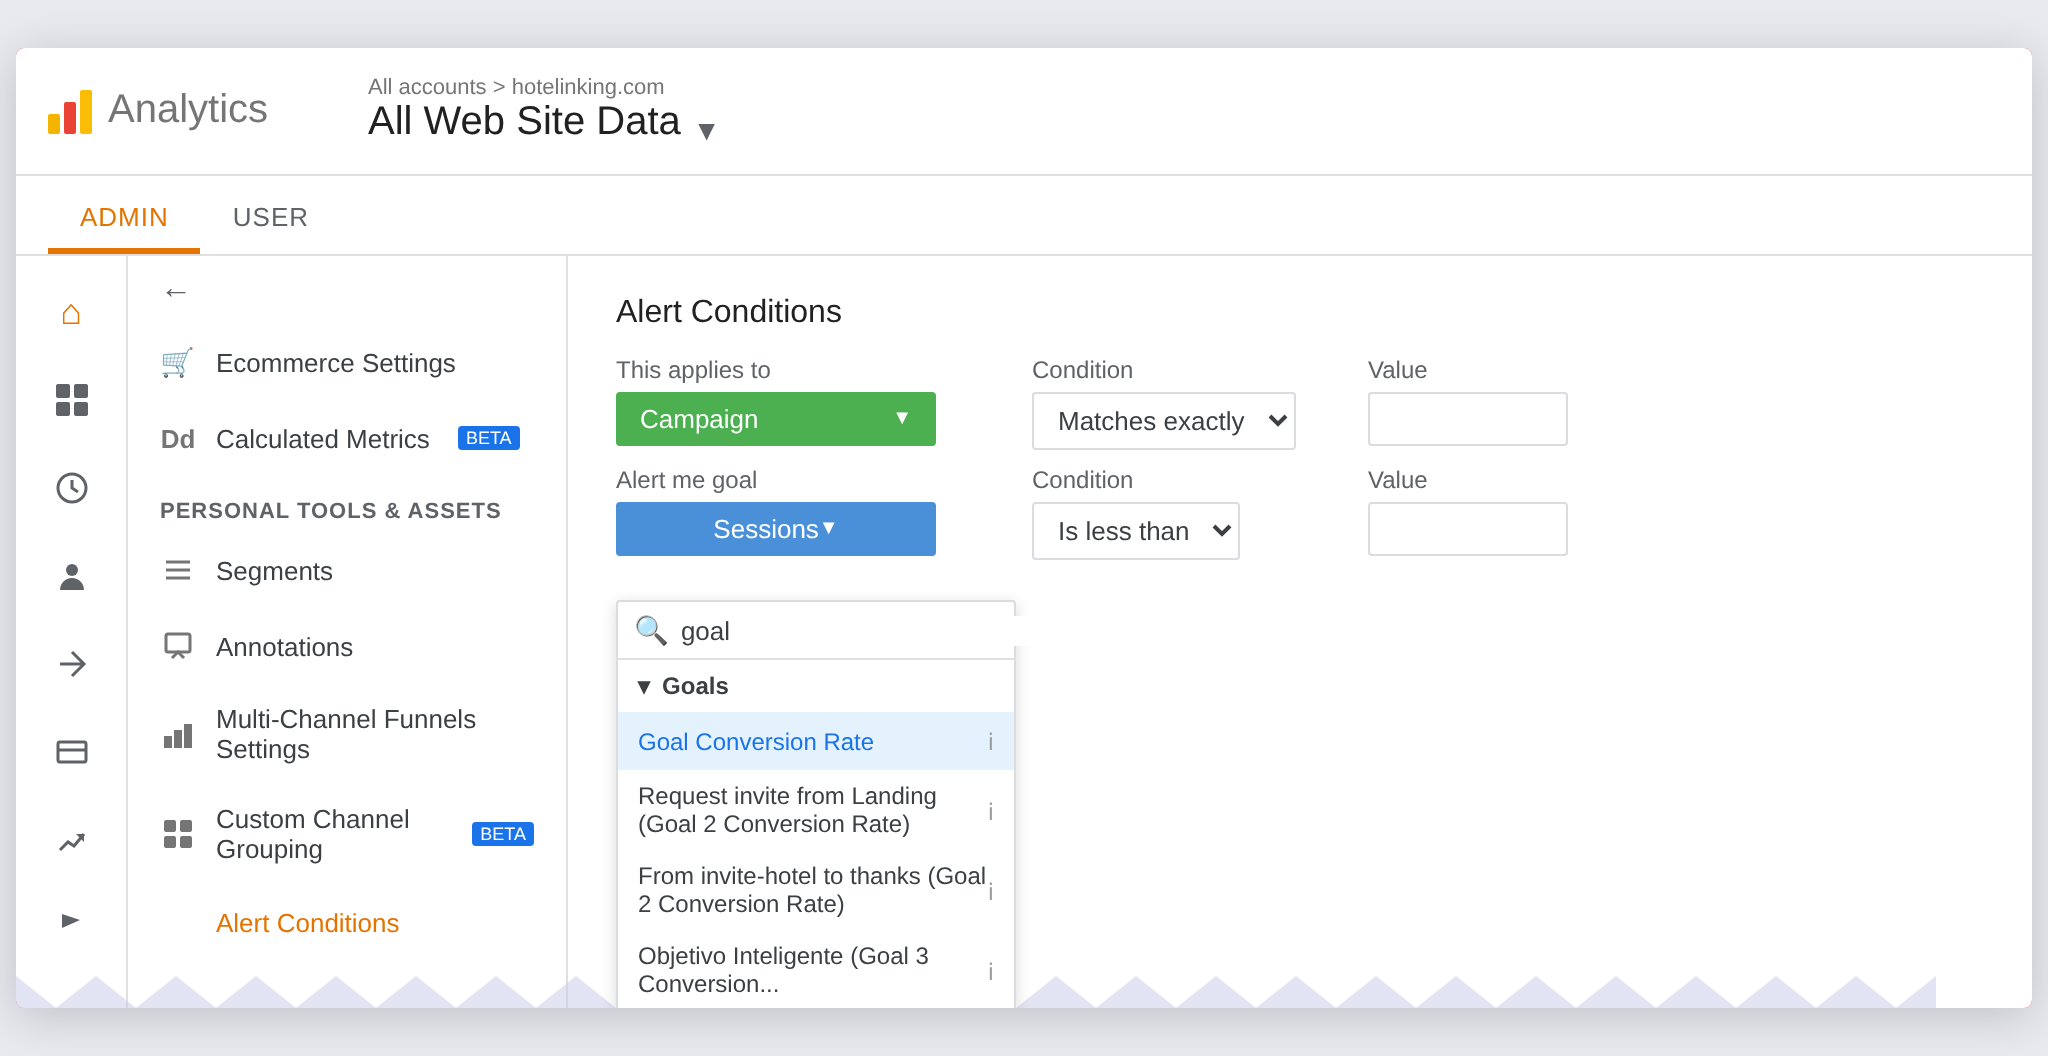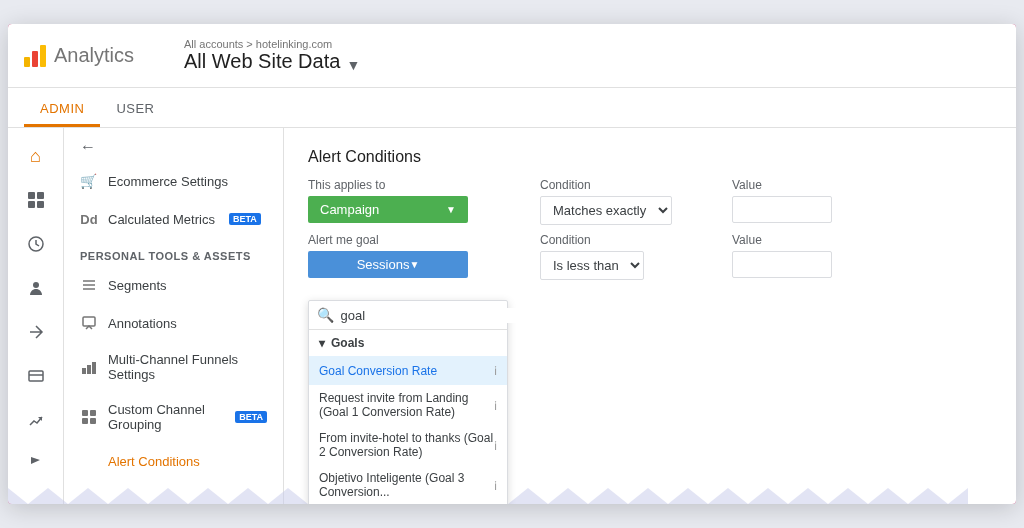--- a/index.html
+++ b/index.html
@@ -194,21 +194,21 @@
       font-size: 13px;
     }
 
     .beta-badge {
       font-size: 9px;
       color: #fff;
       background: #1a73e8;
       padding: 1px 4px;
       border-radius: 2px;
       margin-left: 4px;
-      font-weight: 700;
+      font-weight: 400;
       text-align: center;
     }
 
     .section-header {
       font-size: 11px;
       font-weight: 600;
       color: #5f6368;
       padding: 12px 16px 4px;
       letter-spacing: 0.5px;
       text-transform: uppercase;
@@ -357,21 +357,21 @@
 
     .info-icon {
       color: #9e9e9e;
       font-size: 12px;
       cursor: pointer;
     }
 
     .three-col-row {
       display: grid;
       grid-template-columns: 200px 160px 140px;
-      gap: 32px;
+      gap: 8px;
       margin-bottom: 8px;
       align-items: start;
     }
 
     
     .custom-item {
       color: #e37400;
     }
   </style>
 </head>
@@ -570,21 +570,21 @@
           </div>
           <div class="dropdown-group-header">
             <span>▾</span>
             <span>Goals</span>
           </div>
           <div class="dropdown-item highlighted">
             <span>Goal Conversion Rate</span>
             <span class="info-icon">ℹ</span>
           </div>
           <div class="dropdown-item">
-            <span>Request invite from Landing (Goal 1 Conversion Rate)</span>
+            <span>Request invite from Landing (Goal 2 Conversion Rate)</span>
             <span class="info-icon">ℹ</span>
           </div>
           <div class="dropdown-item">
             <span>From invite-hotel to thanks (Goal 2 Conversion Rate)</span>
             <span class="info-icon">ℹ</span>
           </div>
           <div class="dropdown-item">
             <span>Objetivo Inteligente (Goal 3 Conversion...</span>
             <span class="info-icon">ℹ</span>
           </div>

